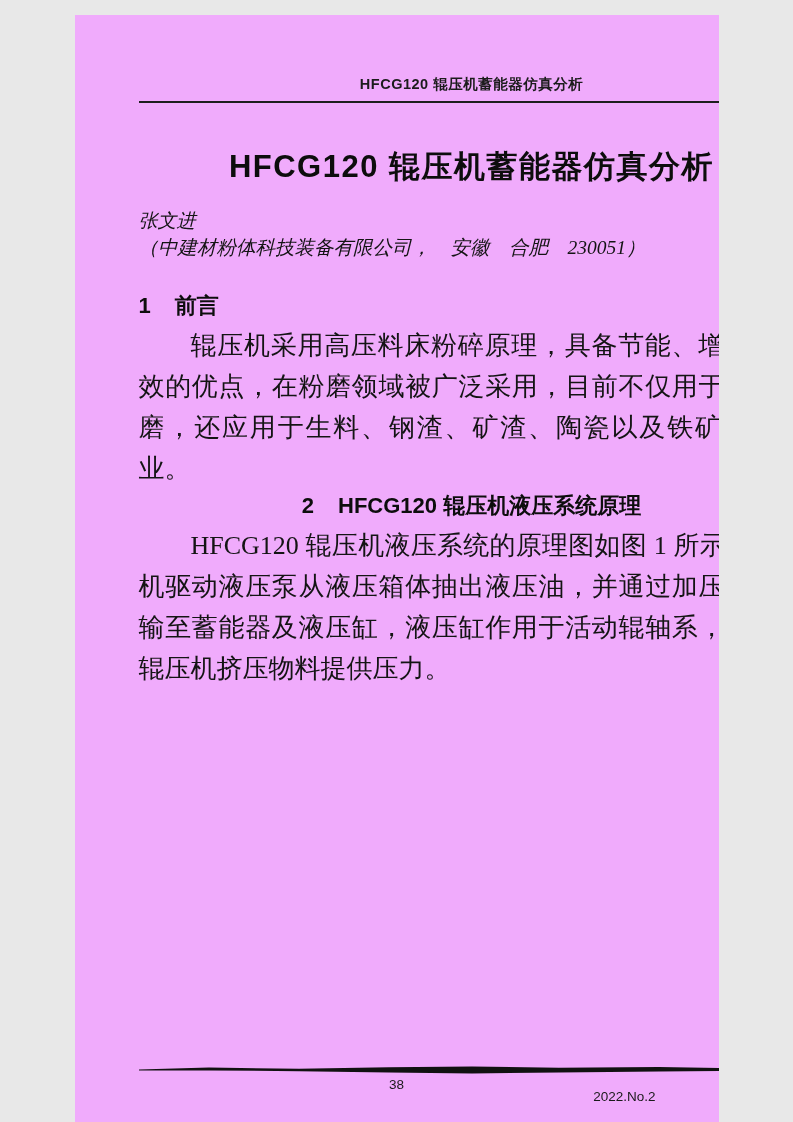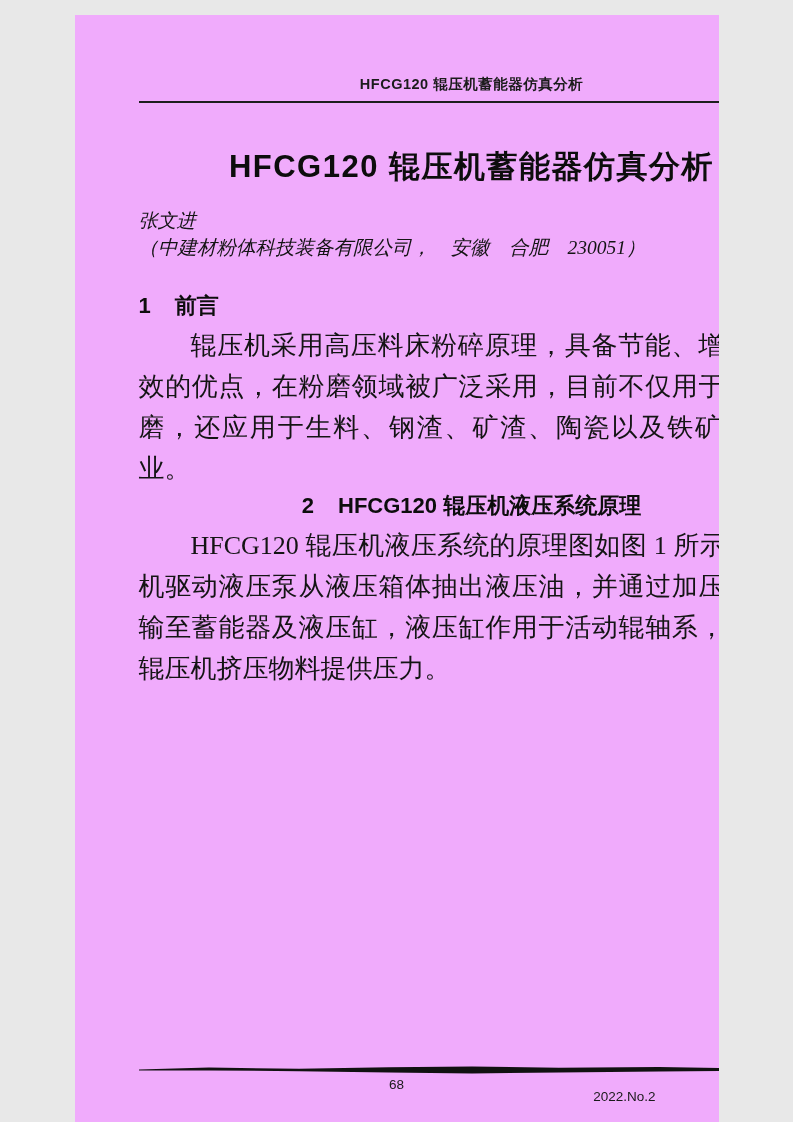--- a/index.html
+++ b/index.html
@@ -139,16 +139,16 @@
     <p class="body-p after-heading">HFCG120 辊压机液压系统的原理图如图 1 所示，电动机驱动液压泵从液压箱体抽出液压油，并通过加压阀组传输至蓄能器及液压缸，液压缸作用于活动辊轴系，从而为辊压机挤压物料提供压力。</p>
 
   </div>
 
   <div class="footer-rule-wrap">
     <svg width="666" height="9" viewBox="0 0 666 9" xmlns="http://www.w3.org/2000/svg" aria-hidden="true">
       <polygon fill="#111111" points="0,3.6 70,1.6 160,2.8 250,1.2 333,0.6 420,1.8 520,1.0 600,2.2 666,3.2 666,4.0 600,4.8 520,5.6 420,6.6 333,7.4 250,6.4 160,5.2 70,4.4 0,4.4"></polygon>
     </svg>
   </div>
 
-  <div class="footer-page-num">68</div>
+  <div class="footer-page-num">38</div>
 
   <div class="footer-issue">2022.No.2</div>
 </div>
 
 </body></html>

